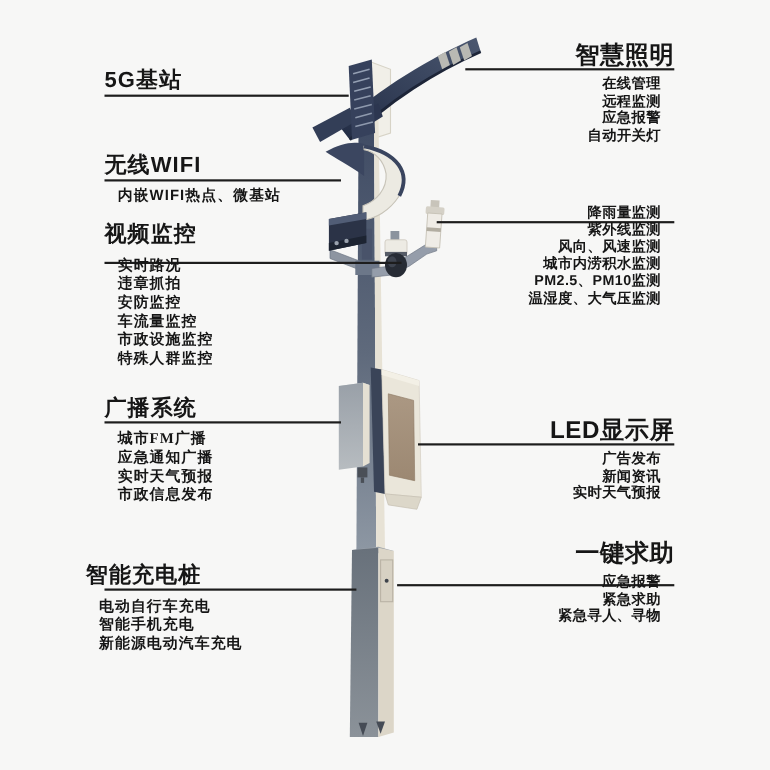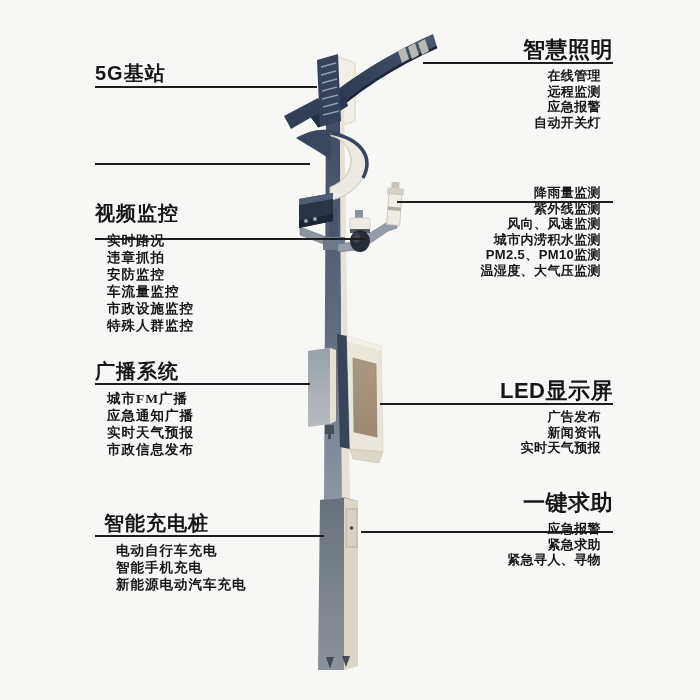--- a/index.html
+++ b/index.html
@@ -146,20 +146,26 @@
   <div class="leader" style="left:95px;top:535px;width:229px;"></div>
   <div class="leader" style="left:423px;top:62px;width:190px;"></div>
   <div class="leader" style="left:397px;top:201px;width:216px;"></div>
   <div class="leader" style="left:380px;top:403px;width:233px;"></div>
   <div class="leader" style="left:361px;top:531px;width:252px;"></div>
 
   <div class="label-block left-block" style="left:95px;top:62px;">
     <div class="title">5G基站</div>
   </div>
 
+  <div class="label-block left-block" style="left:95px;top:139px;">
+    <div class="title">无线WIFI</div>
+    <ul class="items" style="margin-top:8px;">
+      <li>内嵌WIFI热点、微基站</li>
+    </ul>
+  </div>
 
   <div class="label-block left-block" style="left:95px;top:202px;">
     <div class="title">视频监控</div>
     <ul class="items" style="margin-top:8px;">
       <li>实时路况</li>
       <li>违章抓拍</li>
       <li>安防监控</li>
       <li>车流量监控</li>
       <li>市政设施监控</li>
       <li>特殊人群监控</li>
@@ -169,21 +175,21 @@
   <div class="label-block left-block" style="left:95px;top:360px;">
     <div class="title">广播系统</div>
     <ul class="items" style="margin-top:8px;font-family:Liberation Serif, serif;">
       <li>城市FM广播</li>
       <li>应急通知广播</li>
       <li>实时天气预报</li>
       <li>市政信息发布</li>
     </ul>
   </div>
 
-  <div class="label-block left-block" style="left:104px;top:512px;">
+  <div class="label-block left-block" style="left:78px;top:512px;">
     <div class="title">智能充电桩</div>
     <ul class="items" style="margin-top:8px;">
       <li>电动自行车充电</li>
       <li>智能手机充电</li>
       <li>新能源电动汽车充电</li>
     </ul>
   </div>
 
   <div class="label-block right-block" style="right:87px;top:39px;">
     <div class="title">智慧照明</div>

